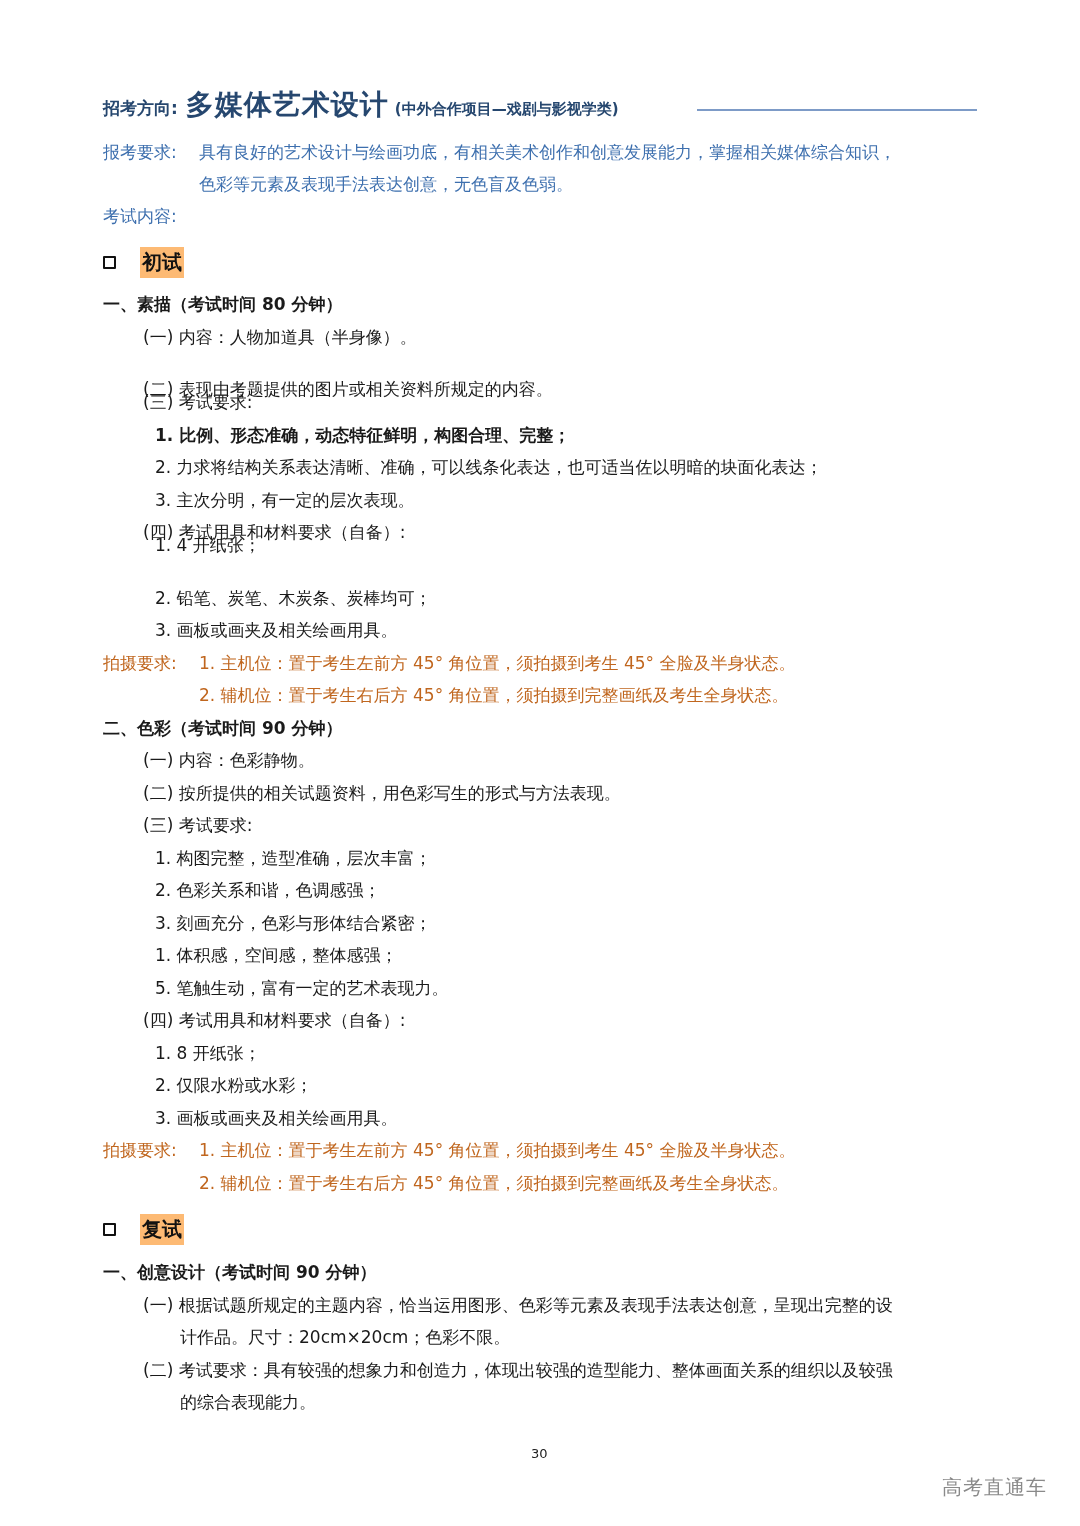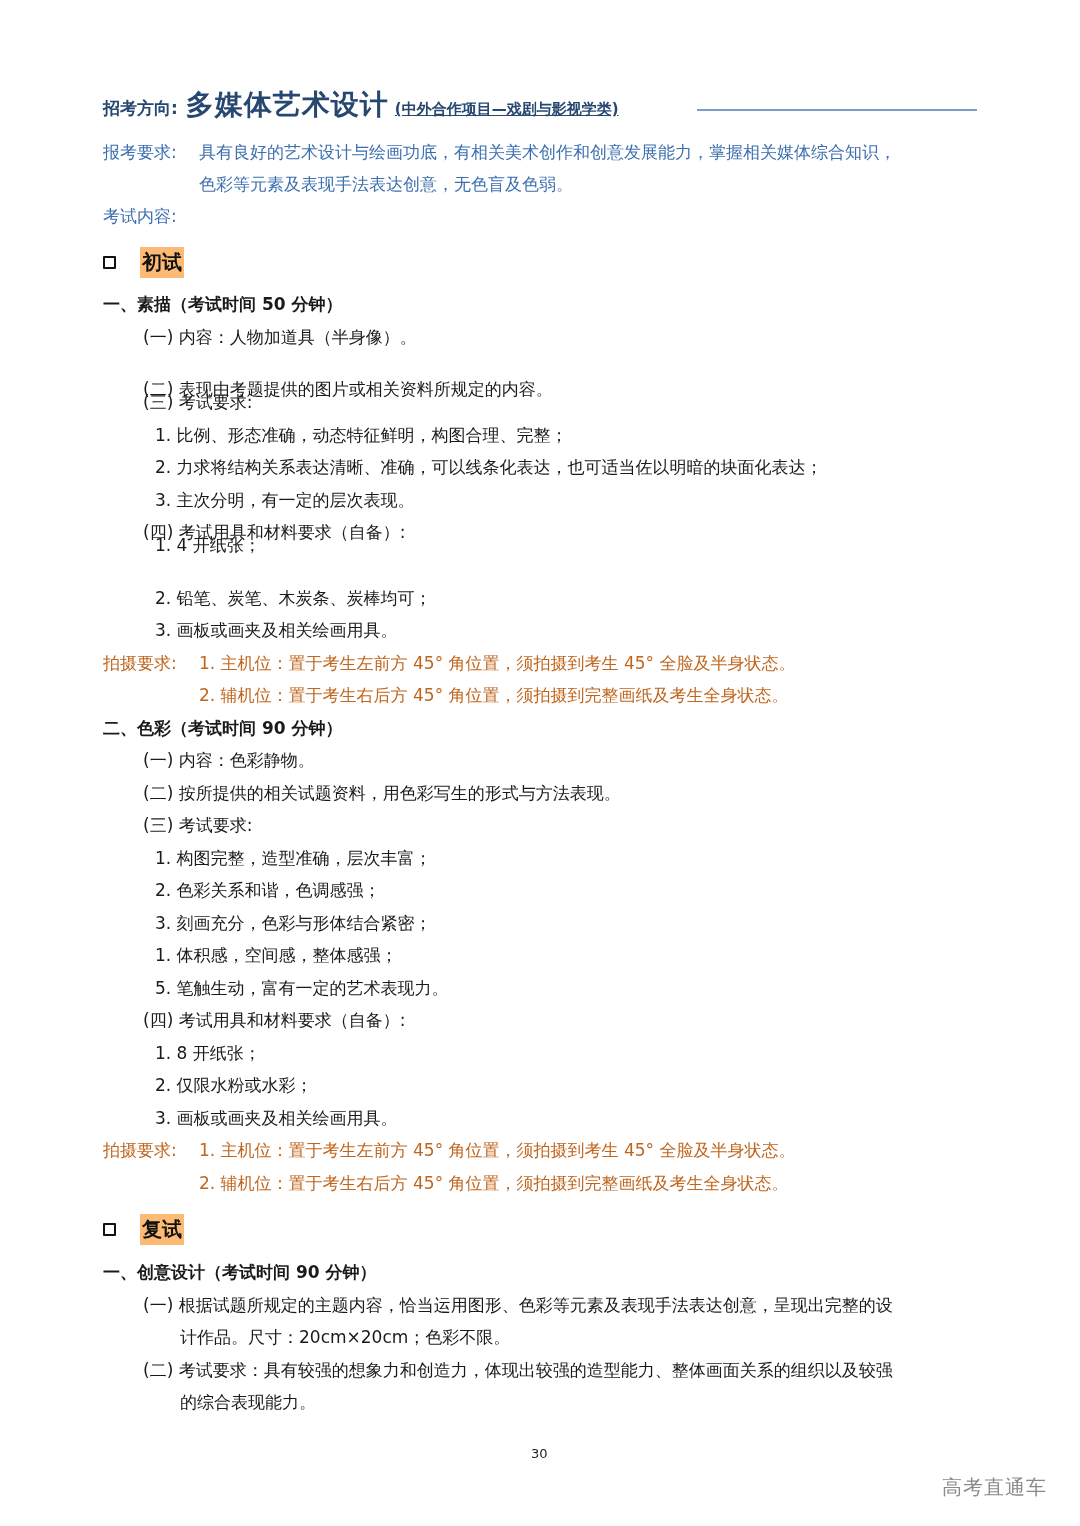--- a/index.html
+++ b/index.html
@@ -10,21 +10,21 @@
   }
   .page { position: absolute; left: 0; top: 0; width: 1080px; height: 1430px; }
   .line { position: absolute; white-space: nowrap; font-size: 17px; line-height: 24px; }
   .blue { color: #3d6fae; }
   .orange { color: #c0661e; }
   .bold { font-weight: bold; }
 
   .header-row { position: absolute; left: 103px; top: 86px; display: flex; align-items: baseline; white-space: nowrap; }
   .hdr-label { font-size: 17px; color: #26476f; font-weight: bold; }
   .hdr-title { font-size: 28px; color: #26476f; font-weight: bold; margin-left: 8px; letter-spacing: 1px; }
-  .hdr-sub { font-size: 15px; color: #26476f; font-weight: bold; margin-left: 6px; text-decoration: underline; }
+  .hdr-sub { font-size: 15px; color: #26476f; font-weight: bold; margin-left: 6px; }
   .hdr-rule { position: absolute; left: 697px; top: 109px; width: 280px; height: 2px; background: #7d9bc7; }
 
   .section-head { position: absolute; left: 103px; display: flex; align-items: center; }
   .checkbox { width: 13px; height: 13px; border: 2.5px solid #111; border-radius: 1px; box-sizing: border-box; margin-right: 24px; }
   .section-title { font-size: 20px; font-weight: bold; background: #fdba74; padding: 2px 2px; color: #111; }
 
   .footer-num { position: absolute; left: 531px; top: 1446px; font-size: 13px; color: #222; }
   .watermark { position: absolute; left: 942px; top: 1474px; font-size: 20px; color: #8a8a8a; letter-spacing: 1px; }
 </style>
 </head>
@@ -42,25 +42,25 @@
   <div class="line blue" style="left:103px; top:140px;">报考要求:</div>
   <div class="line blue" style="left:199px; top:140px;">具有良好的艺术设计与绘画功底，有相关美术创作和创意发展能力，掌握相关媒体综合知识，</div>
   <div class="line blue" style="left:199px; top:172px;">色彩等元素及表现手法表达创意，无色盲及色弱。</div>
   <div class="line blue" style="left:103px; top:204px;">考试内容:</div>
 
   <div class="section-head" style="top:247px;">
     <span class="checkbox"></span>
     <span class="section-title">初试</span>
   </div>
 
-  <div class="line bold" style="left:103px; top:292px;">一、素描（考试时间 50 分钟）</div>
+  <div class="line bold" style="left:103px; top:292px;">一、素描（考试时间 80 分钟）</div>
   <div class="line" style="left:143px; top:325px;">(一) 内容：人物加道具（半身像）。</div>
   <div class="line" style="left:143px; top:377px;">(二) 表现由考题提供的图片或相关资料所规定的内容。</div>
   <div class="line" style="left:143px; top:390px;">(三) 考试要求:</div>
-  <div class="line" style="left:155px; top:423px;">1. 比例、形态准确，动态特征鲜明，构图合理、完整；</div>
+  <div class="line" style="left:155px; top:423px;font-weight:bold;">1. 比例、形态准确，动态特征鲜明，构图合理、完整；</div>
   <div class="line" style="left:155px; top:455px;">2. 力求将结构关系表达清晰、准确，可以线条化表达，也可适当佐以明暗的块面化表达；</div>
   <div class="line" style="left:155px; top:488px;">3. 主次分明，有一定的层次表现。</div>
   <div class="line" style="left:143px; top:520px;">(四) 考试用具和材料要求（自备）:</div>
   <div class="line" style="left:155px; top:533px;">1. 4 开纸张；</div>
   <div class="line" style="left:155px; top:586px;">2. 铅笔、炭笔、木炭条、炭棒均可；</div>
   <div class="line" style="left:155px; top:618px;">3. 画板或画夹及相关绘画用具。</div>
   <div class="line orange" style="left:103px; top:651px;">拍摄要求:</div>
   <div class="line orange" style="left:199px; top:651px;">1. 主机位：置于考生左前方 45° 角位置，须拍摄到考生 45° 全脸及半身状态。</div>
   <div class="line orange" style="left:199px; top:683px;">2. 辅机位：置于考生右后方 45° 角位置，须拍摄到完整画纸及考生全身状态。</div>
 

